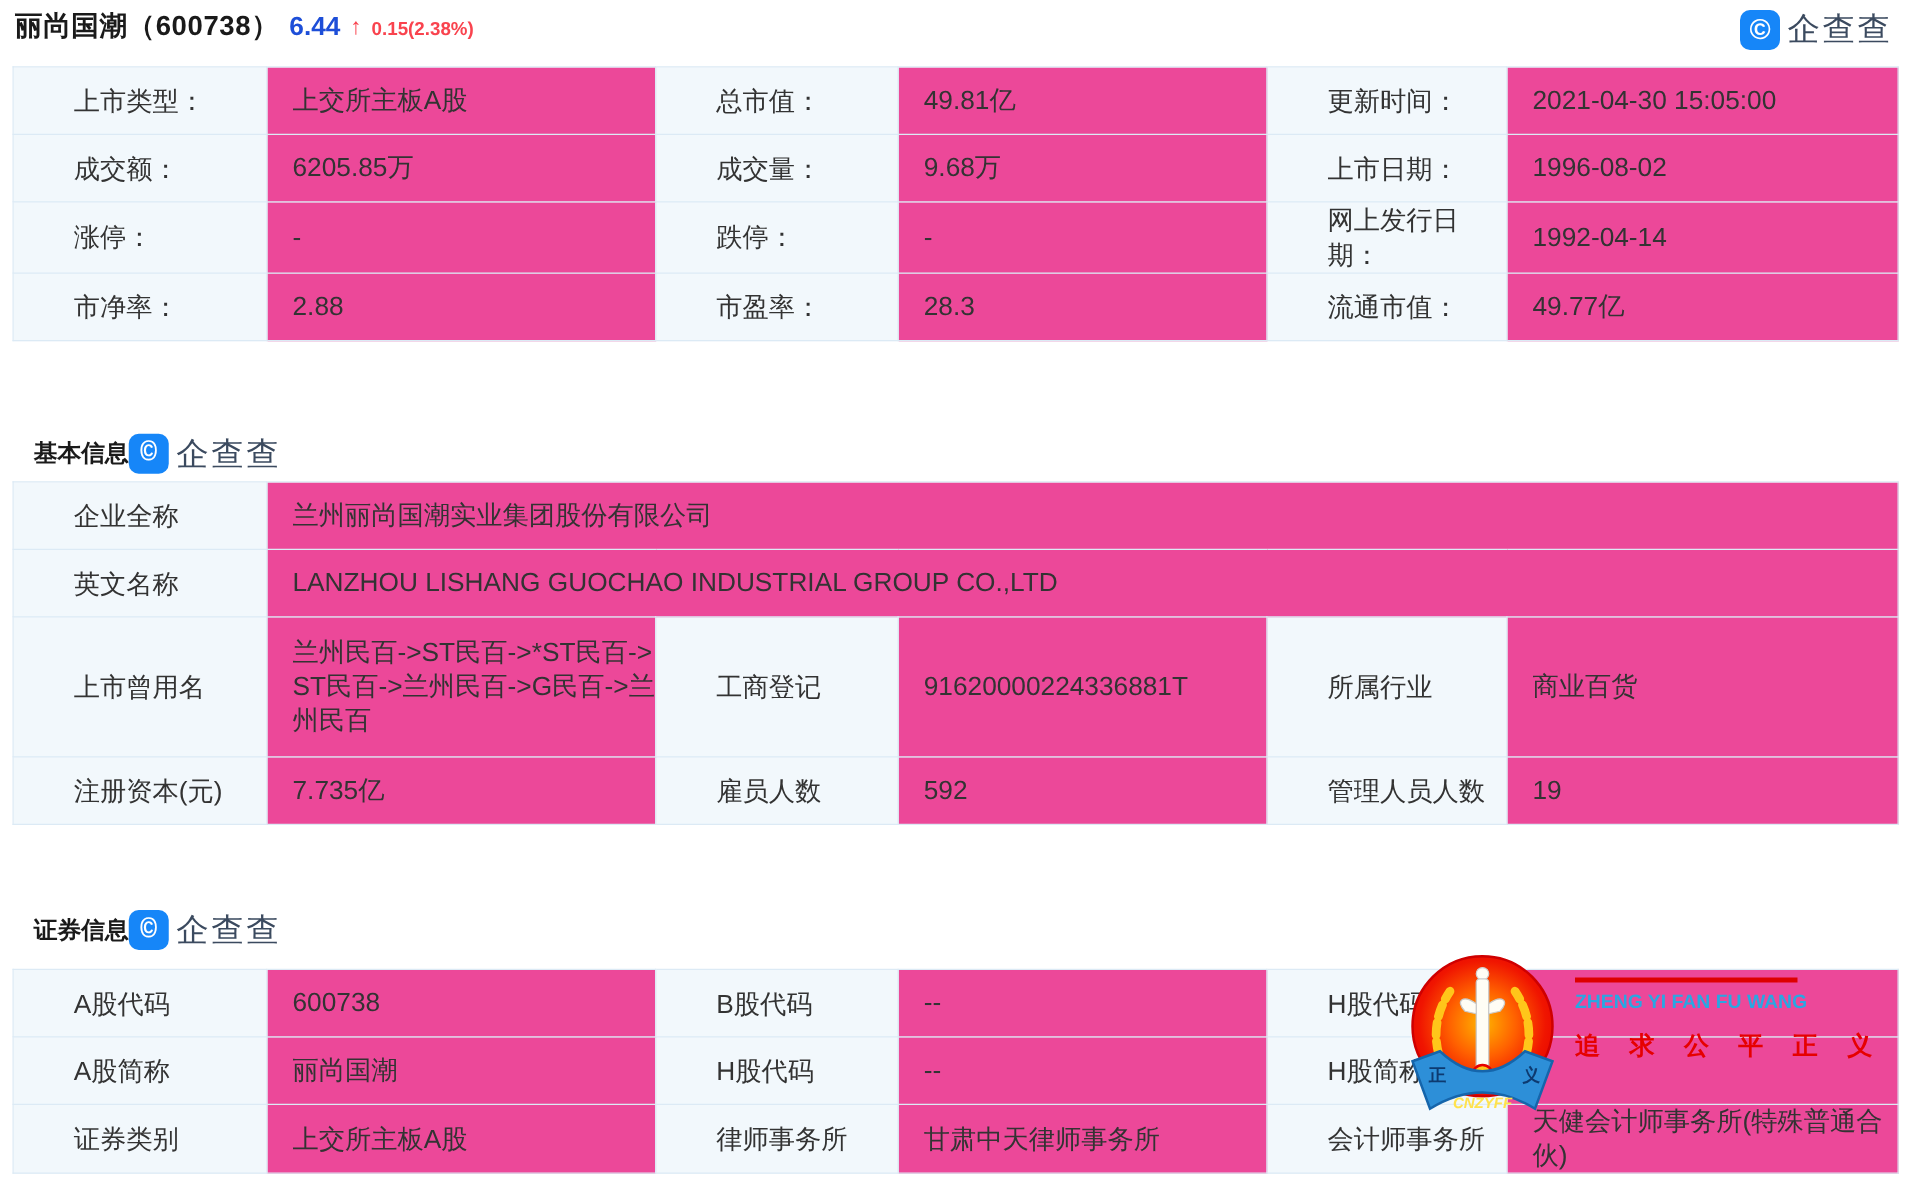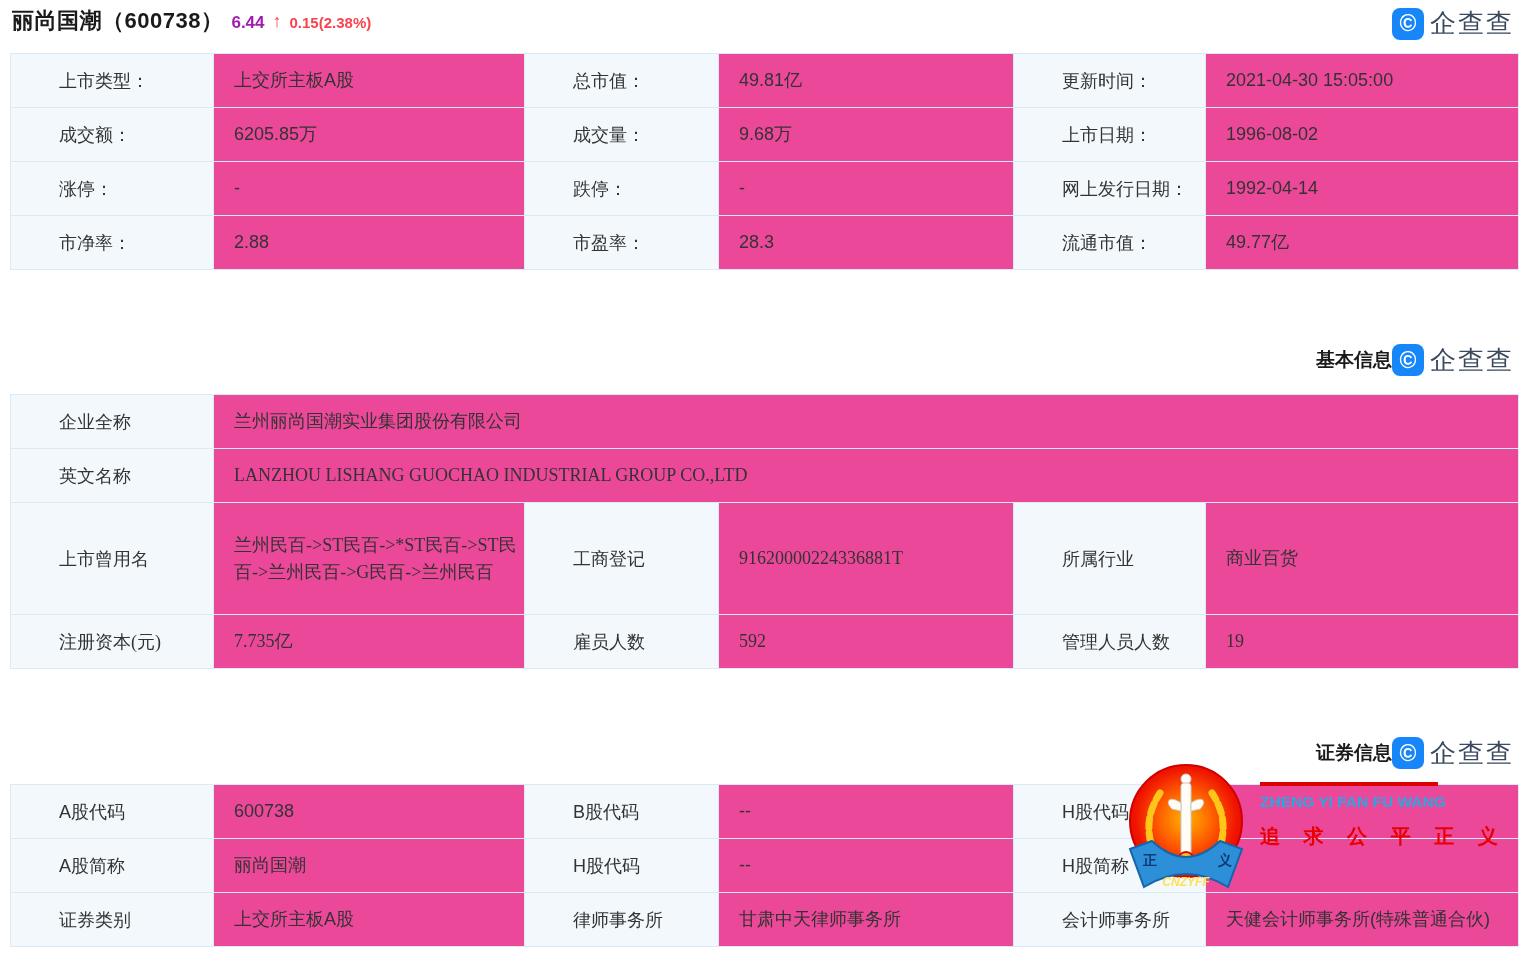--- a/index.html
+++ b/index.html
@@ -5,48 +5,48 @@
   * { margin:0; padding:0; box-sizing:border-box; }
   html,body { width:1528px; height:956px; background:#fff; overflow:hidden;
               font-family:"Liberation Sans","DejaVu Sans",sans-serif; color:#333; }
   .page { position:relative; width:1528px; height:940px; }
 
   
   .top-header { display:flex; align-items:flex-start; justify-content:space-between;
                 padding:6px 14px 0 12px; height:48px; }
   .title-wrap { display:flex; align-items:baseline; gap:8px; }
   .stock-title { font-size:22px; font-weight:bold; color:#1a1a1a; letter-spacing:0.5px; }
-  .price { font-size:17px; font-weight:bold; color:#a21caf; }
+  .price { font-size:21px; font-weight:bold; color:#1d4ed8; }
   .arrow { font-size:18px; font-weight:bold; color:#f9434e; position:relative; top:-1px;}
   .change { font-size:15px; font-weight:bold; color:#f9434e; }
 
   
   .brand { display:flex; align-items:center; gap:6px; cursor:pointer; }
   .qcc-ico { width:32px; height:32px; border-radius:8px; background:#1686f8; color:#fff;
              display:flex; align-items:center; justify-content:center;
              font-size:23px; font-weight:bold; line-height:1; }
   .qcc-txt { font-size:26px; color:#3b4a5f; font-weight:500; letter-spacing:2px; }
 
   
   table.grid { border-collapse:collapse; table-layout:fixed; width:1508px; margin-left:10px; }
-  table.grid td { border:1px solid #dceaf5; font-size:18px; height:54px; vertical-align:middle; }
+  table.grid td { border:1px solid #dceaf5; font-size:21px; height:54px; vertical-align:middle; }
   td.lbl { background:#f2f8fc; padding-left:48px; color:#333; }
   td.val { background:#ec4899; padding-left:20px; color:#333; word-break:break-all; line-height:27px; }
   tr.tall td { height:112px; }
   tr.tall td.lbl, tr.tall td.val { vertical-align:middle; }
 
   .quote-table { margin-top:5px; }
 
   
-  .section-head { display:flex; align-items:center; justify-content:flex-end;
-                  padding:0 14px 0 27px; }
+  .section-head { display:flex; align-items:center; justify-content:flex-start;
+                  padding:0 14px 0 27px;font-family:Liberation Mono, monospace; }
   .section-head h2 { font-size:19px; font-weight:bold; color:#1a1a1a; }
   .sh-basic { margin-top:72px; height:36px; }
   .sh-sec   { margin-top:66px; height:36px; }
-  .tbl-basic { margin-top:16px;font-family:Liberation Serif, serif; }
+  .tbl-basic { margin-top:4px; }
   .tbl-sec   { margin-top:13px; }
 
   
   .watermark { position:absolute; left:1126px; top:761px; width:400px; display:flex;
                gap:14px; pointer-events:none; z-index:5; }
   .wm-emblem { width:120px; height:140px; flex:0 0 auto; }
   .wm-text { padding-top:16px; }
   .wm-title { font-family:"DejaVu Serif","Liberation Serif",serif; font-size:29px;
               font-weight:bold; color:#9a0b0b; letter-spacing:5px; white-space:nowrap;
               text-shadow:1px 1px 0 #450000; }

